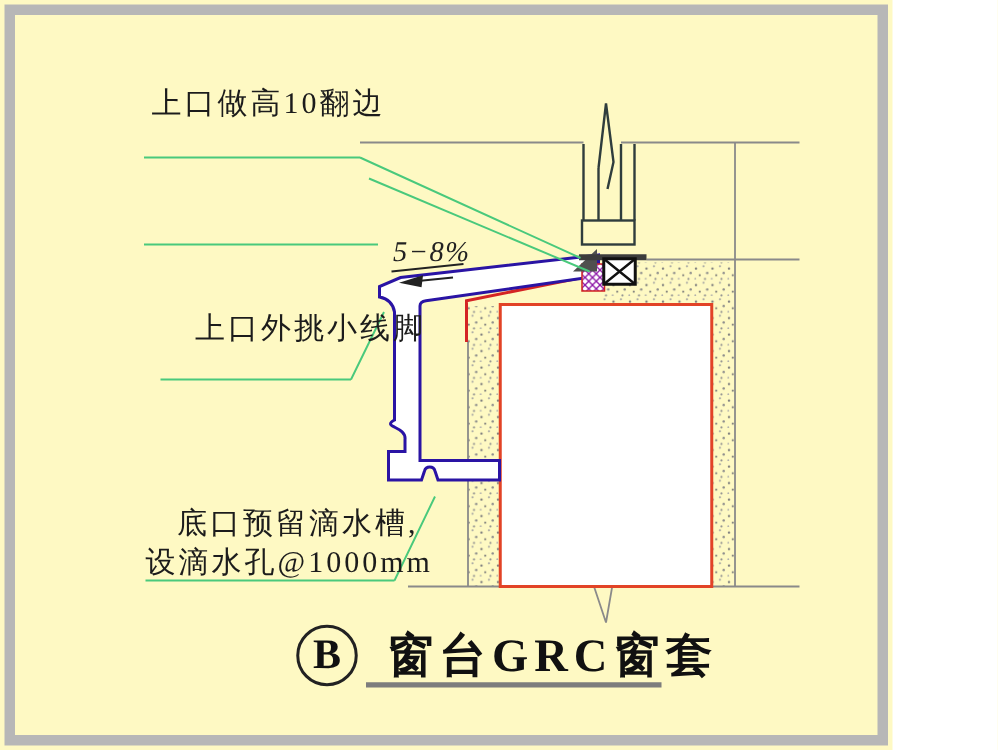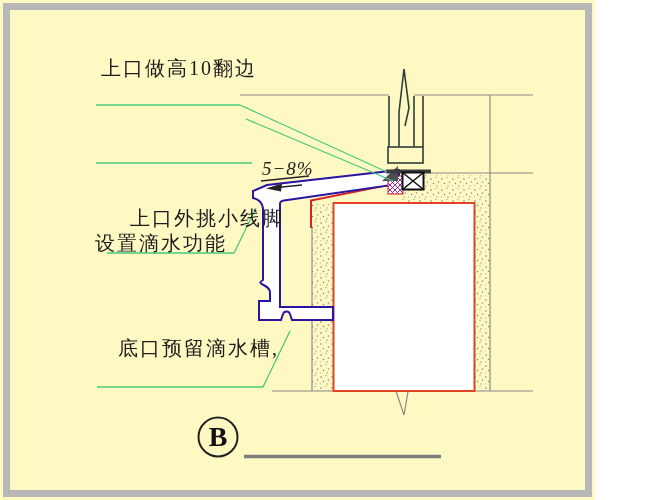--- a/index.html
+++ b/index.html
@@ -99,19 +99,20 @@
       <polygon points="266,188.5 282,183.5 281,191.5" fill="#222"></polygon>
     </g>
 
     <circle cx="218" cy="437" r="19.5" fill="none" stroke="#222" stroke-width="2"></circle>
     <path d="M244,456.5 H441" stroke="#7d7d7d" stroke-width="3.5"></path>
   </svg>
 
   <div class="lbl" style="left:101px;top:55px;">上口做高10翻边</div>
   <div class="slope" style="left:262px;top:158px;">5−8%</div>
   <div class="lbl" style="left:88px;top:205px;margin-left:42px;">上口外挑小线脚</div>
-  <div class="lbl" style="left:95px;top:230px;">设置滴水功能</div>
   <div class="lbl" style="left:118px;top:335px;">底口预留滴水槽,</div>
+  <div class="lbl" style="left:97px;top:361px;">设滴水孔@1000mm</div>
 
   <div class="bubble-letter">B</div>
+  <div class="title-text" style="left:258px;top:416px;">窗台GRC窗套</div>
 
   <div id="frame-border"></div>
 </div>
 
 </body></html>

